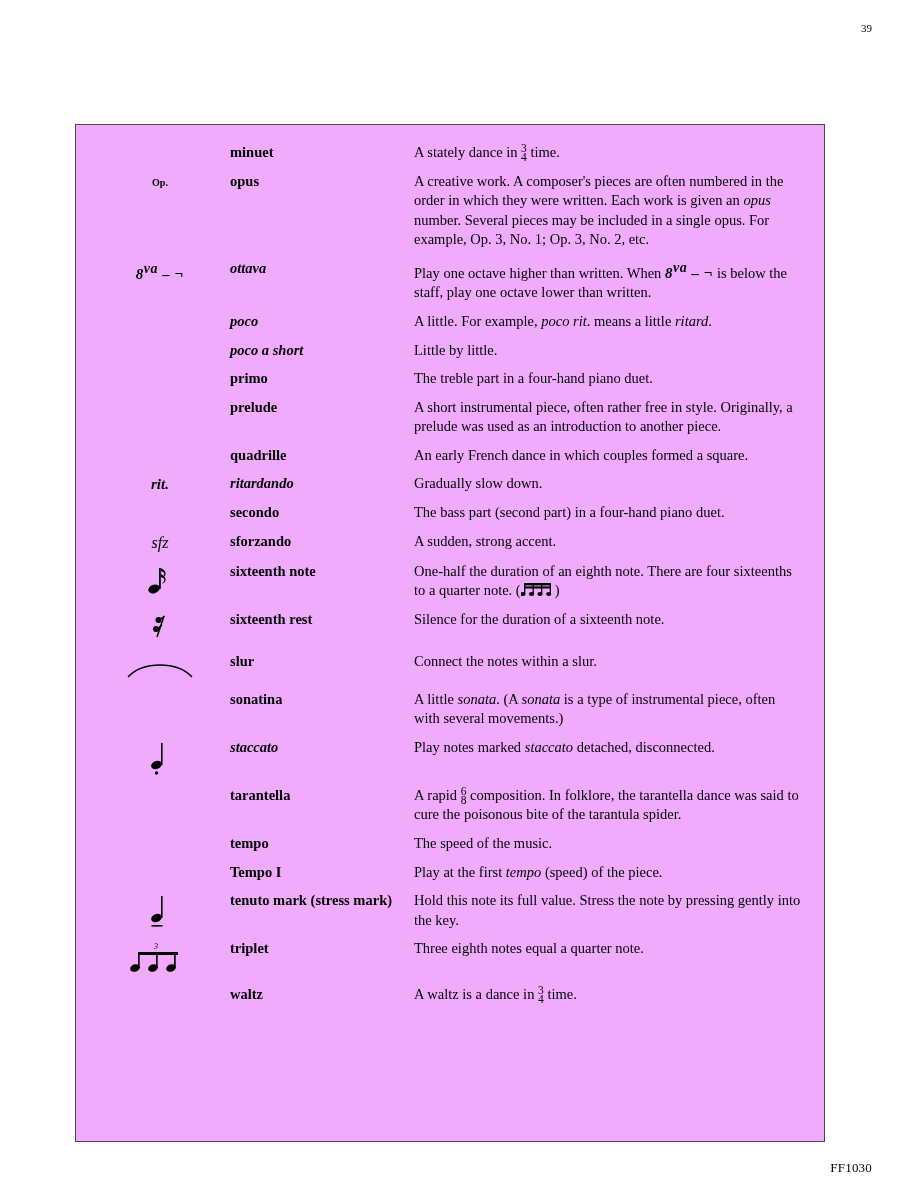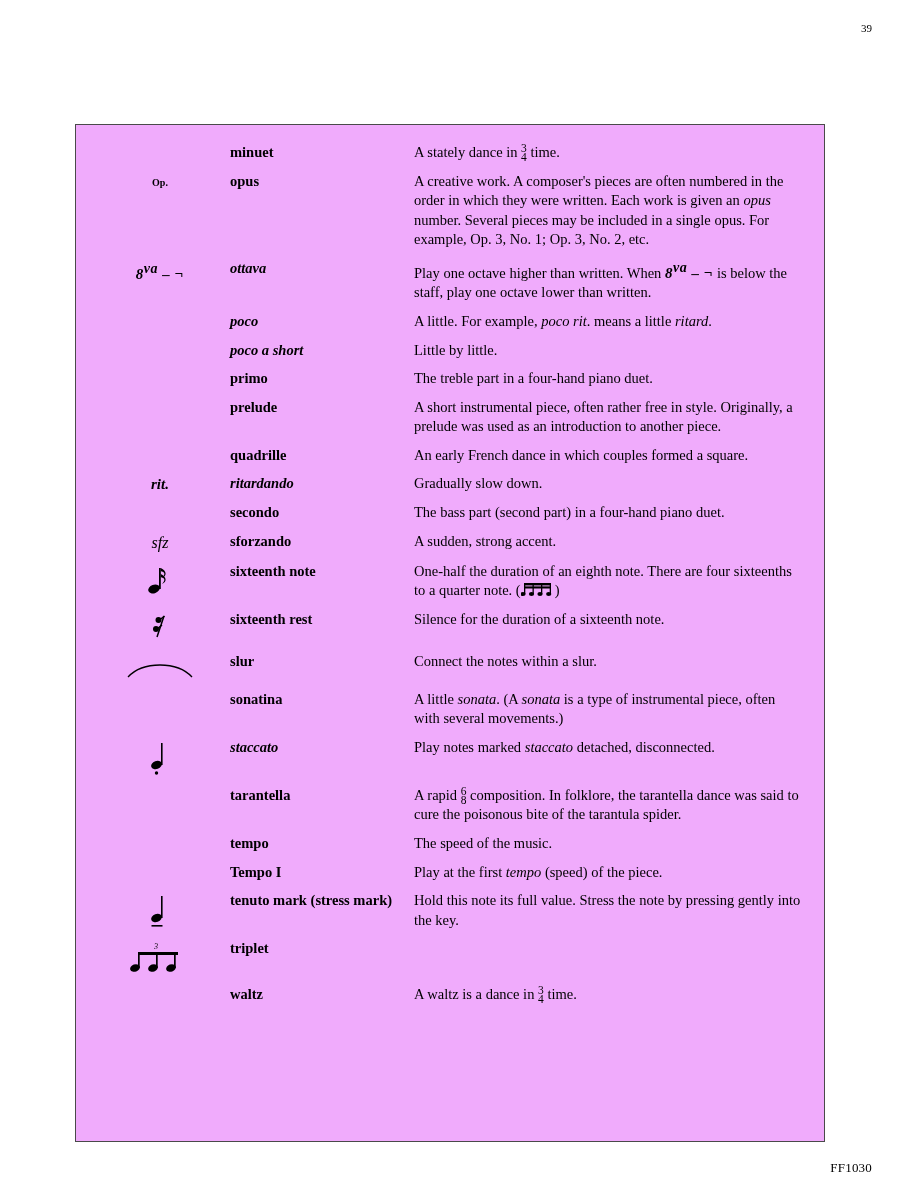--- a/index.html
+++ b/index.html
@@ -269,20 +269,21 @@
             <rect x="8" y="12" width="40" height="3" fill="#000"></rect>
             <rect x="8" y="15" width="1.7" height="13" fill="#000"></rect>
             <rect x="26" y="15" width="1.7" height="13" fill="#000"></rect>
             <rect x="44" y="15" width="1.7" height="13" fill="#000"></rect>
             <ellipse cx="5" cy="28" rx="5" ry="3.6" transform="rotate(-20 5 28)" fill="#000"></ellipse>
             <ellipse cx="23" cy="28" rx="5" ry="3.6" transform="rotate(-20 23 28)" fill="#000"></ellipse>
             <ellipse cx="41" cy="28" rx="5" ry="3.6" transform="rotate(-20 41 28)" fill="#000"></ellipse>
           </svg>
         </div>
         <div class="col-term"><span class="term-bold">triplet</span></div>
+        <div class="col-def"><span>Three eighth notes equal a quarter note.</span></div>
       </div>
       <div class="row">
         <div class="col-symbol"></div>
         <div class="col-term"><span class="term-bold">waltz</span></div>
         <div class="col-def"><span>A waltz is a dance in </span><span class="timesig"><span>3</span><span>4</span></span><span> time.</span></div>
       </div>
     </div>
 </div>
 
 <div class="footer-code">FF1030</div>

